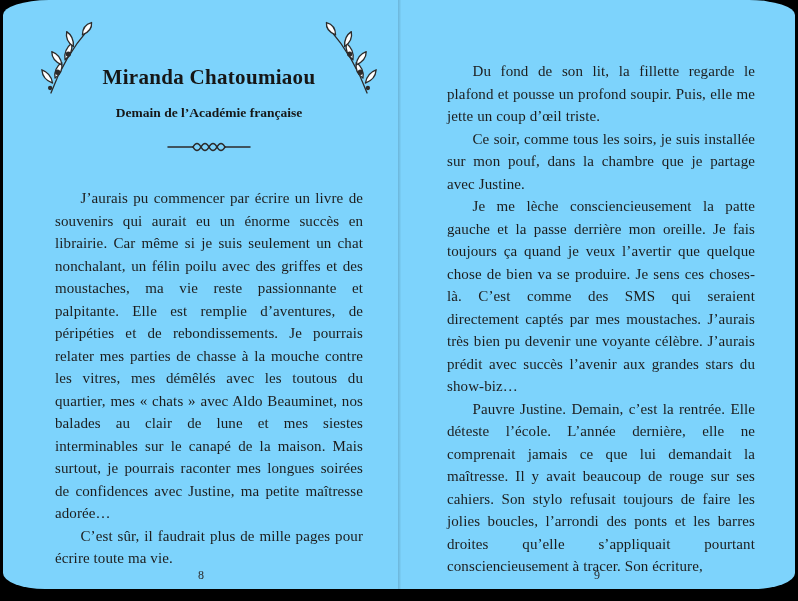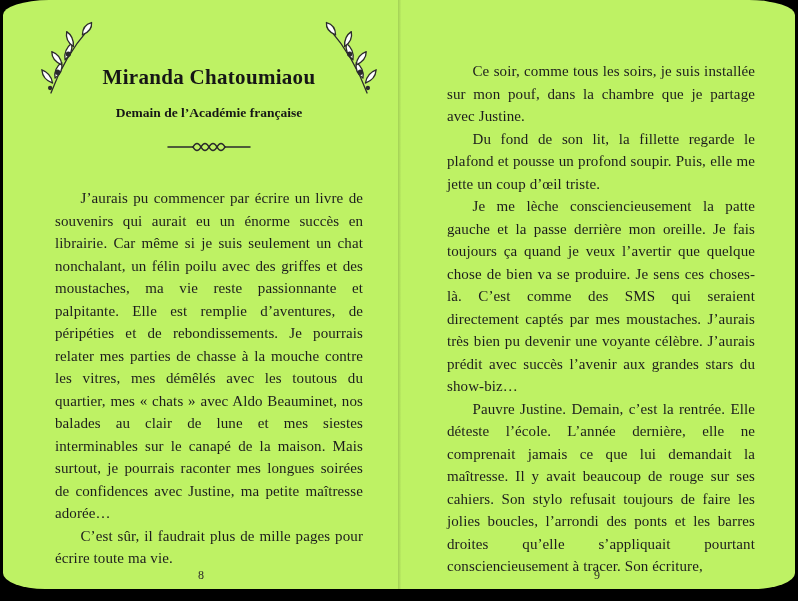--- a/index.html
+++ b/index.html
@@ -8,21 +8,21 @@
     width: 798px;
     height: 601px;
     background: #000;
     overflow: hidden;
     font-family: "Liberation Serif", "DejaVu Serif", serif;
     color: #1d1d1d;
   }
   .book {
     position: absolute;
     left: 3px; right: 3px; top: 0; bottom: 12px;
-    background: #bef264;
+    background: #7dd3fc;
     border-top-left-radius: 46px 15px;
     border-top-right-radius: 46px 15px;
     border-bottom-left-radius: 42px 16px;
     border-bottom-right-radius: 42px 16px;
     display: flex;
   }
   .gutter {
     position: absolute;
     top: 0; bottom: 0; left: 50%;
     width: 3px;
@@ -155,22 +155,22 @@
       <div class="body-text">
           <p class="para">J’aurais pu commencer par écrire un livre de souvenirs qui aurait eu un énorme succès en librairie. Car même si je suis seulement un chat nonchalant, un félin poilu avec des griffes et des moustaches, ma vie reste passionnante et palpitante. Elle est remplie d’aventures, de péripéties et de rebondissements. Je pourrais relater mes parties de chasse à la mouche contre les vitres, mes démêlés avec les toutous du quartier, mes « chats » avec Aldo Beauminet, nos balades au clair de lune et mes siestes interminables sur le canapé de la maison. Mais surtout, je pourrais raconter mes longues soirées de confidences avec Justine, ma petite maîtresse adorée…</p>
           <p class="para">C’est sûr, il faudrait plus de mille pages pour écrire toute ma vie.</p>
         </div>
 
       <div class="page-number">8</div>
     </section>
 
     <section class="page page-right">
       <div class="body-text body-text-right">
+          <p class="para">Du fond de son lit, la fillette regarde le plafond et pousse un profond soupir. Puis, elle me jette un coup d’œil triste.</p>
           <p class="para">Ce soir, comme tous les soirs, je suis installée sur mon pouf, dans la chambre que je partage avec Justine.</p>
-          <p class="para">Du fond de son lit, la fillette regarde le plafond et pousse un profond soupir. Puis, elle me jette un coup d’œil triste.</p>
           <p class="para">Je me lèche consciencieusement la patte gauche et la passe derrière mon oreille. Je fais toujours ça quand je veux l’avertir que quelque chose de bien va se produire. Je sens ces choses-là. C’est comme des SMS qui seraient directement captés par mes moustaches. J’aurais très bien pu devenir une voyante célèbre. J’aurais prédit avec succès l’avenir aux grandes stars du show-biz…</p>
           <p class="para">Pauvre Justine. Demain, c’est la rentrée. Elle déteste l’école. L’année dernière, elle ne comprenait jamais ce que lui demandait la maîtresse. Il y avait beaucoup de rouge sur ses cahiers. Son stylo refusait toujours de faire les jolies boucles, l’arrondi des ponts et les barres droites qu’elle s’appliquait pourtant consciencieusement à tracer. Son écriture,</p>
         </div>
 
       <div class="page-number">9</div>
     </section>
 
     <div class="gutter"></div>
   </div>
 </div>

